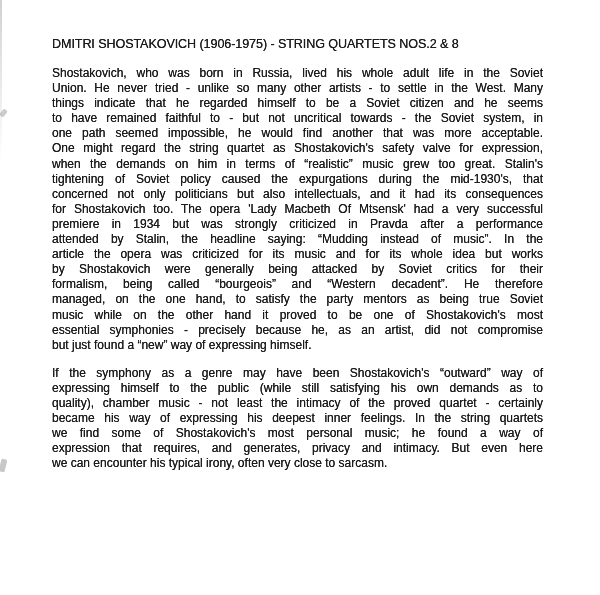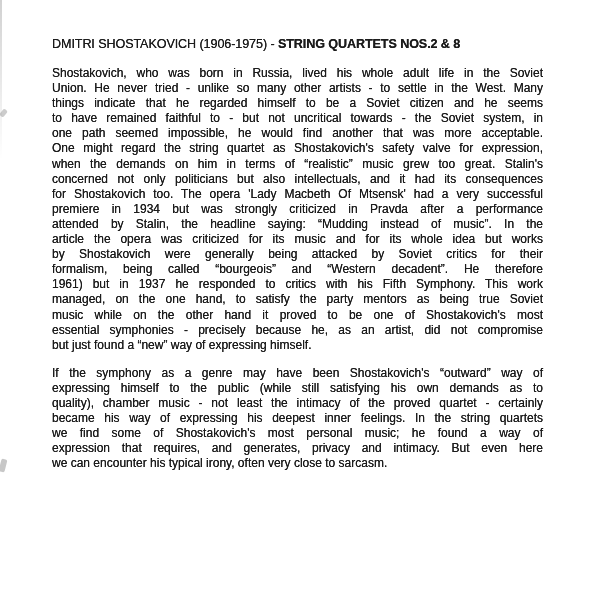--- a/index.html
+++ b/index.html
@@ -27,21 +27,21 @@
   }
   .title-line {
     font-size: 12.6px;
     line-height: 15px;
     letter-spacing: -0.1px;
     white-space: nowrap;
     margin-bottom: 14px;
     text-shadow: 0 0 0.3px currentColor;
   }
   .title-line .bold   { font-weight: normal; }
-  .title-line .normal { font-weight: bold; }
+  .title-line .normal { font-weight: normal; }
   .para {
     margin: 0 12px 13px 0;
   }
   .para .line {
     font-size: 12px;
     line-height: 15.1px;
     text-align: justify;
     text-align-last: justify;
     text-shadow: 0 0 0.35px currentColor;
   }
@@ -87,28 +87,28 @@
     </div>
     <div>
         <div class="para">
           <div class="line">Shostakovich, who was born in Russia, lived his whole adult life in the Soviet</div>
           <div class="line">Union. He never tried - unlike so many other artists - to settle in the West. Many</div>
           <div class="line">things indicate that he regarded himself to be a Soviet citizen and he seems</div>
           <div class="line">to have remained faithful to - but not uncritical towards - the Soviet system, in</div>
           <div class="line">one path seemed impossible, he would find another that was more acceptable.</div>
           <div class="line">One might regard the string quartet as Shostakovich's safety valve for expression,</div>
           <div class="line">when the demands on him in terms of “realistic” music grew too great. Stalin's</div>
+          <div class="line">tightening of Soviet policy caused the expurgations during the mid-1930's, that</div>
           <div class="line">concerned not only politicians but also intellectuals, and it had its consequences</div>
           <div class="line">for Shostakovich too. The opera 'Lady Macbeth Of Mtsensk' had a very successful</div>
           <div class="line">premiere in 1934 but was strongly criticized in Pravda after a performance</div>
           <div class="line">attended by Stalin, the headline saying: “Mudding instead of music”. In the</div>
           <div class="line">article the opera was criticized for its music and for its whole idea but works</div>
           <div class="line">by Shostakovich were generally being attacked by Soviet critics for their</div>
           <div class="line">formalism, being called “bourgeois” and “Western decadent”. He therefore</div>
-          <div class="line">1961) but in 1937 he responded to critics with his Fifth Symphony. This work</div>
           <div class="line">managed, on the one hand, to satisfy the party mentors as being true Soviet</div>
           <div class="line">music while on the other hand it proved to be one of Shostakovich's most</div>
           <div class="line">essential symphonies - precisely because he, as an artist, did not compromise</div>
           <div class="line last">but just found a “new” way of expressing himself.</div>
         </div>
         <div class="para">
           <div class="line">If the symphony as a genre may have been Shostakovich's “outward” way of</div>
           <div class="line">expressing himself to the public (while still satisfying his own demands as to</div>
           <div class="line">quality), chamber music - not least the intimacy of the proved quartet - certainly</div>
           <div class="line">became his way of expressing his deepest inner feelings. In the string quartets</div>

